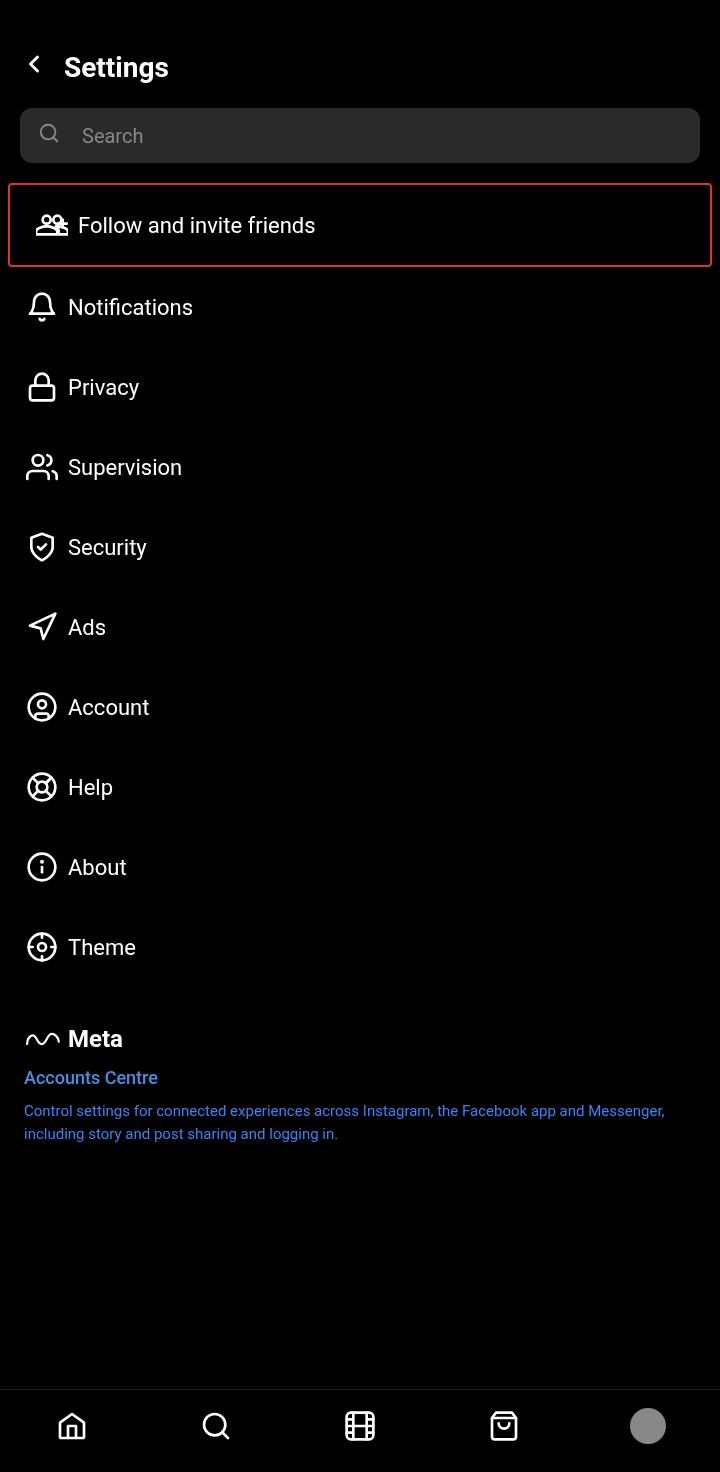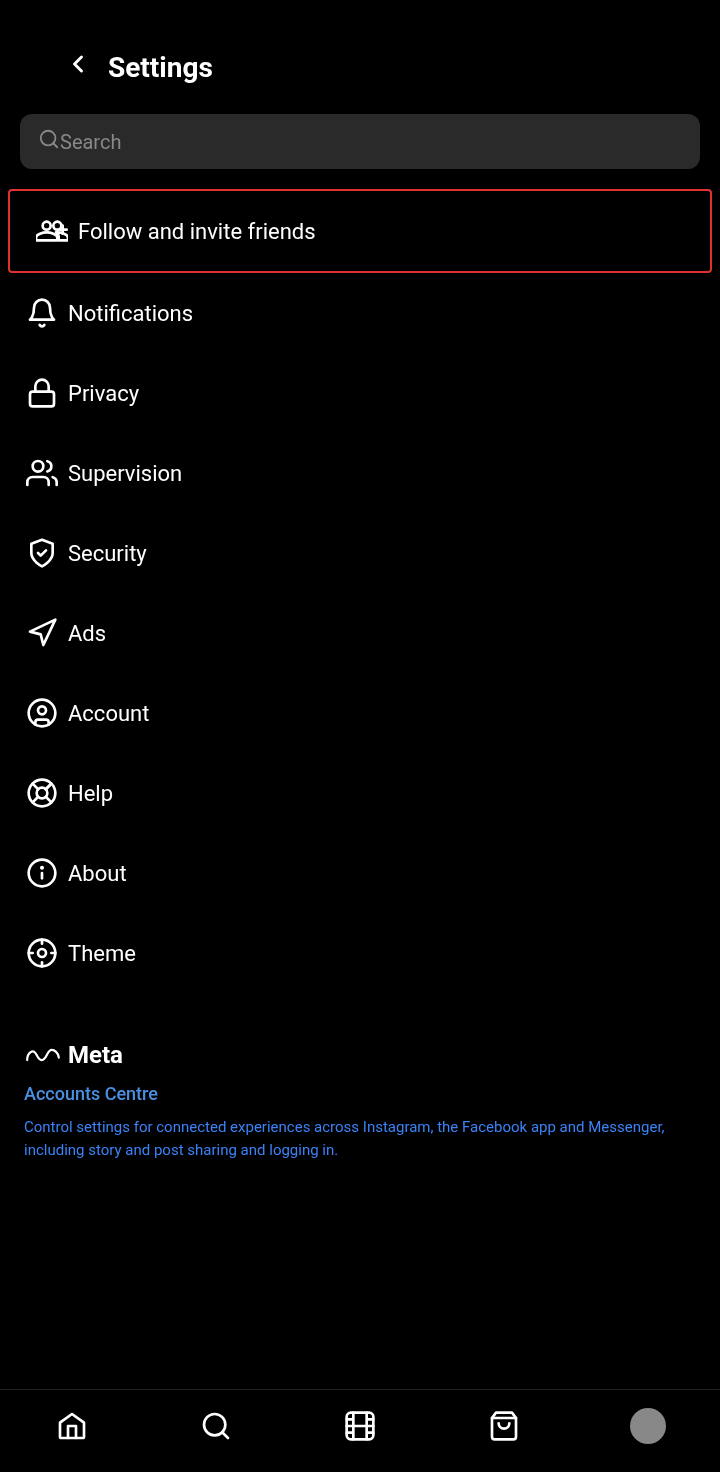--- a/index.html
+++ b/index.html
@@ -11,40 +11,39 @@
       width: 720px;
       min-height: 1472px;
       position: relative;
       overflow-x: hidden;
     }
     .header {
       display: flex;
       align-items: center;
       padding: 50px 20px 20px 20px;
       gap: 16px;
-      margin-left: 44px;
     }
     .back-icon {
       font-size: 24px;
       cursor: pointer;
       color: #fff;
     }
     .header-title {
       font-size: 28px;
       font-weight: 700;
       color: #fff;
     }
     .search-bar {
-      margin: 10px 20px 20px 20px;
+      margin: 4px 20px 20px 20px;
       background: #2a2a2a;
       border-radius: 12px;
       display: flex;
       align-items: center;
       padding: 14px 18px;
-      gap: 0;
+      gap: 22px;
     }
     .search-icon-wrap {
       color: #888;
       font-size: 20px;
     }
     .search-input-display {
       color: #888;
       font-size: 20px;
     }
     .menu-list {
@@ -78,21 +77,21 @@
       fill: none;
       stroke: #fff;
       stroke-width: 2;
     }
     .menu-label {
       font-size: 22px;
       color: #fff;
       font-weight: 400;
     }
     .meta-section {
-      margin: 48px 24px 20px 24px;
+      margin: 38px 24px 20px 24px;
     }
     .meta-logo {
       display: flex;
       align-items: center;
       gap: 6px;
       margin-bottom: 14px;
     }
     .meta-logo-text {
       font-size: 24px;
       font-weight: 700;

